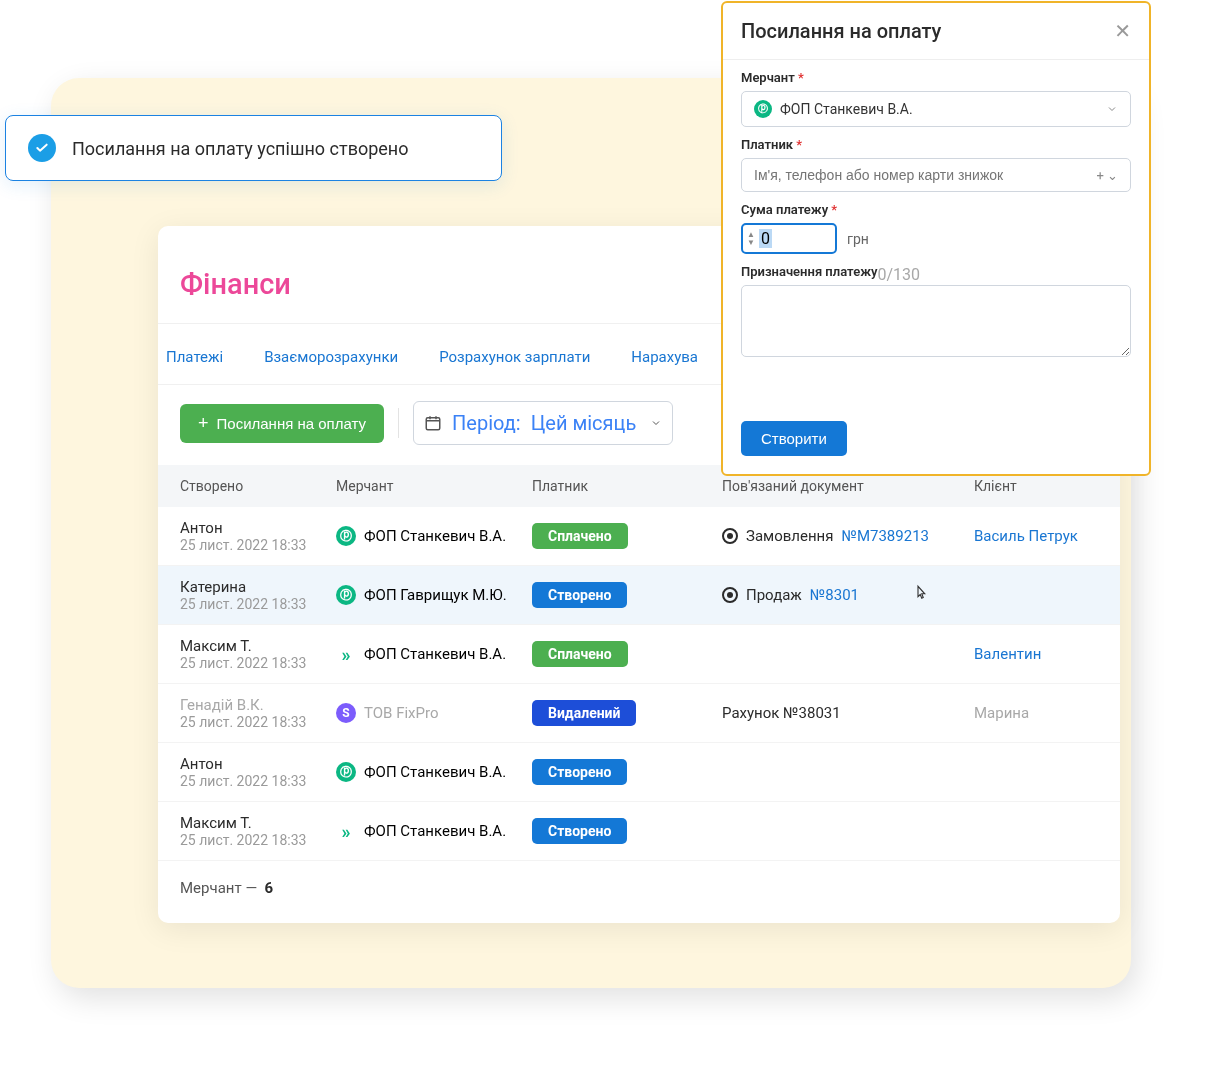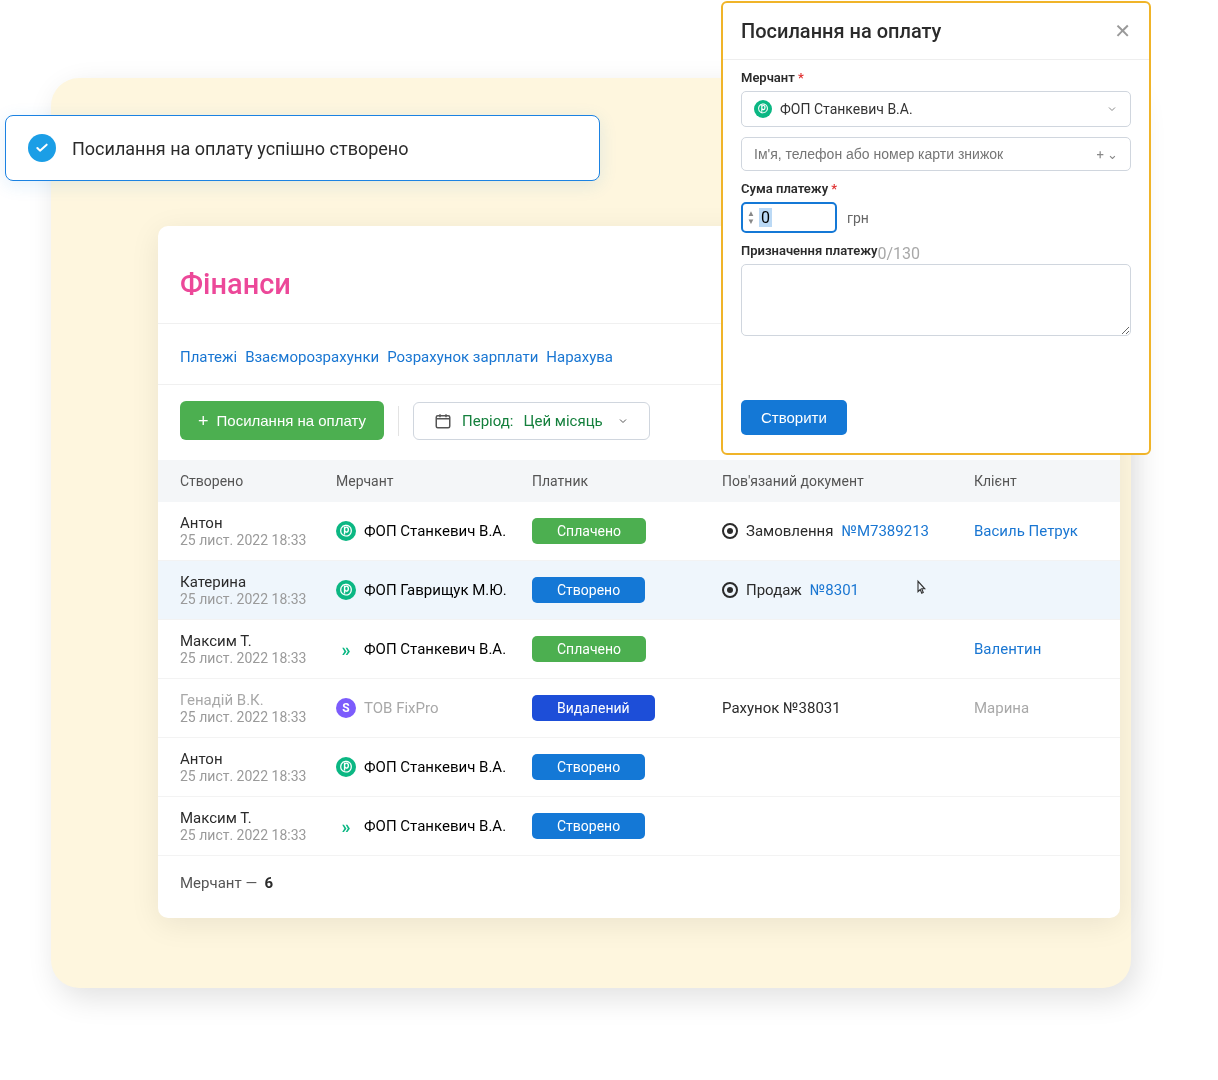--- a/index.html
+++ b/index.html
@@ -16,21 +16,21 @@
     left: 51px; top: 78px;
     width: 1080px; height: 910px;
     background: #FEF6DE;
     border-radius: 28px;
     box-shadow: 6px 10px 30px rgba(0,0,0,0.12);
   }
   
   .toast {
     position: absolute;
     left: 5px; top: 115px;
-    width: 595px;
+    width: 497px;
     background: #fff;
     border: 1px solid #1B82E2;
     border-radius: 8px;
     padding: 18px 22px;
     display: flex;
     align-items: center;
     gap: 16px;
     box-shadow: 0 4px 18px rgba(27,130,226,0.12);
     z-index: 5;
   }
@@ -54,22 +54,22 @@
   }
   .card h1 {
     font-size: 29px;
     font-weight: 500;
     color: #ec4899;
     padding: 41px 22px 22px;
   }
   .hr { height:1px; background:#F0F0F0; }
   .tabs {
     display:flex;
-    gap: 8px;
-    padding: 24px 22px 18px;
+    gap: 41px;
+    padding: 24px 8px 18px;
     border-bottom: 1px solid #F0F0F0;
   }
   .tabs a { color:#1976D2; font-size:15px; text-decoration:none; }
   .toolbar {
     display:flex;
     align-items:center;
     gap: 14px;
     padding: 16px 22px 20px;
   }
   .btn-green {
@@ -81,23 +81,23 @@
     font-size:15px;
     font-weight:500;
     display:flex; align-items:center; gap:8px;
     cursor:pointer;
   }
   .btn-green .plus { font-size:18px; line-height:0; }
   .vdiv { width:1px; height:30px; background:#E3E3E3; }
   .period {
     border:1px solid #D0D6DE;
     border-radius:6px;
-    padding: 9px 20px;
+    padding: 9px 10px;
     display:flex; align-items:center; gap:10px;
-    color:#15803d; font-size:15px;
+    color:#3b82f6; font-size:20px;
     cursor:pointer;
   }
   .period svg.cal { width:18px; height:18px; stroke:#555; fill:none; }
   .period svg.chev { width:12px; height:12px; stroke:#555; fill:none; margin-left:4px;}
   
   .thead {
     display:grid;
     grid-template-columns: 156px 196px 190px 252px 160px;
     background:#F4F6F8;
     padding: 13px 22px;
@@ -121,23 +121,23 @@
   .merch-icon {
     width:20px; height:20px; border-radius:50%;
     display:flex; align-items:center; justify-content:center;
     font-weight:700; font-size:12px; color:#fff;
   }
   .mi-green { background:#0BB783; }
   .mi-arrows { color:#0BB783; background:none; font-size:18px; }
   .mi-s { background:#7C5CFC; }
   .badge {
     display:inline-block;
-    padding:5px 25px;
+    padding:5px 16px;
     border-radius:5px;
-    color:#fff; font-size:14px; font-weight:400;
+    color:#fff; font-size:14px; font-weight:700;
   }
   .b-paid { background:#4CAF50; }
   .b-created { background:#1478D6; }
   .b-deleted { background:#1d4ed8; }
   .cell-doc { display:flex; align-items:center; gap:8px; color:#2B2B2B; }
   .cell-doc .radio {
     width:16px; height:16px; border-radius:50%;
     border:2px solid #2B2B2B; position:relative;
   }
   .cell-doc .radio::after{
@@ -378,20 +378,21 @@
         <span class="mini-icon">ⓟ</span>
         <span>ФОП Станкевич В.А.</span>
       </span>
       <svg width="12" height="12" viewBox="0 0 24 24">
           <path d="M6 9l6 6 6-6" stroke="#888" stroke-width="2" fill="none"></path>
         </svg>
     </div>
   </div>
 
   <div class="field">
+    <label><span>Платник</span> <span class="req">*</span></label>
     <div class="select">
       <input type="text" style="border: none; outline: none; flex: 1 1 0%; font-size: 14px;" placeholder="Ім'я, телефон або номер карти знижок">
       <span class="plus-add">+&nbsp;⌄</span>
     </div>
   </div>
 
   <div class="field">
     <label><span>Сума платежу</span> <span class="req">*</span></label>
     <div class="amount-row">
       <div class="num-input">

